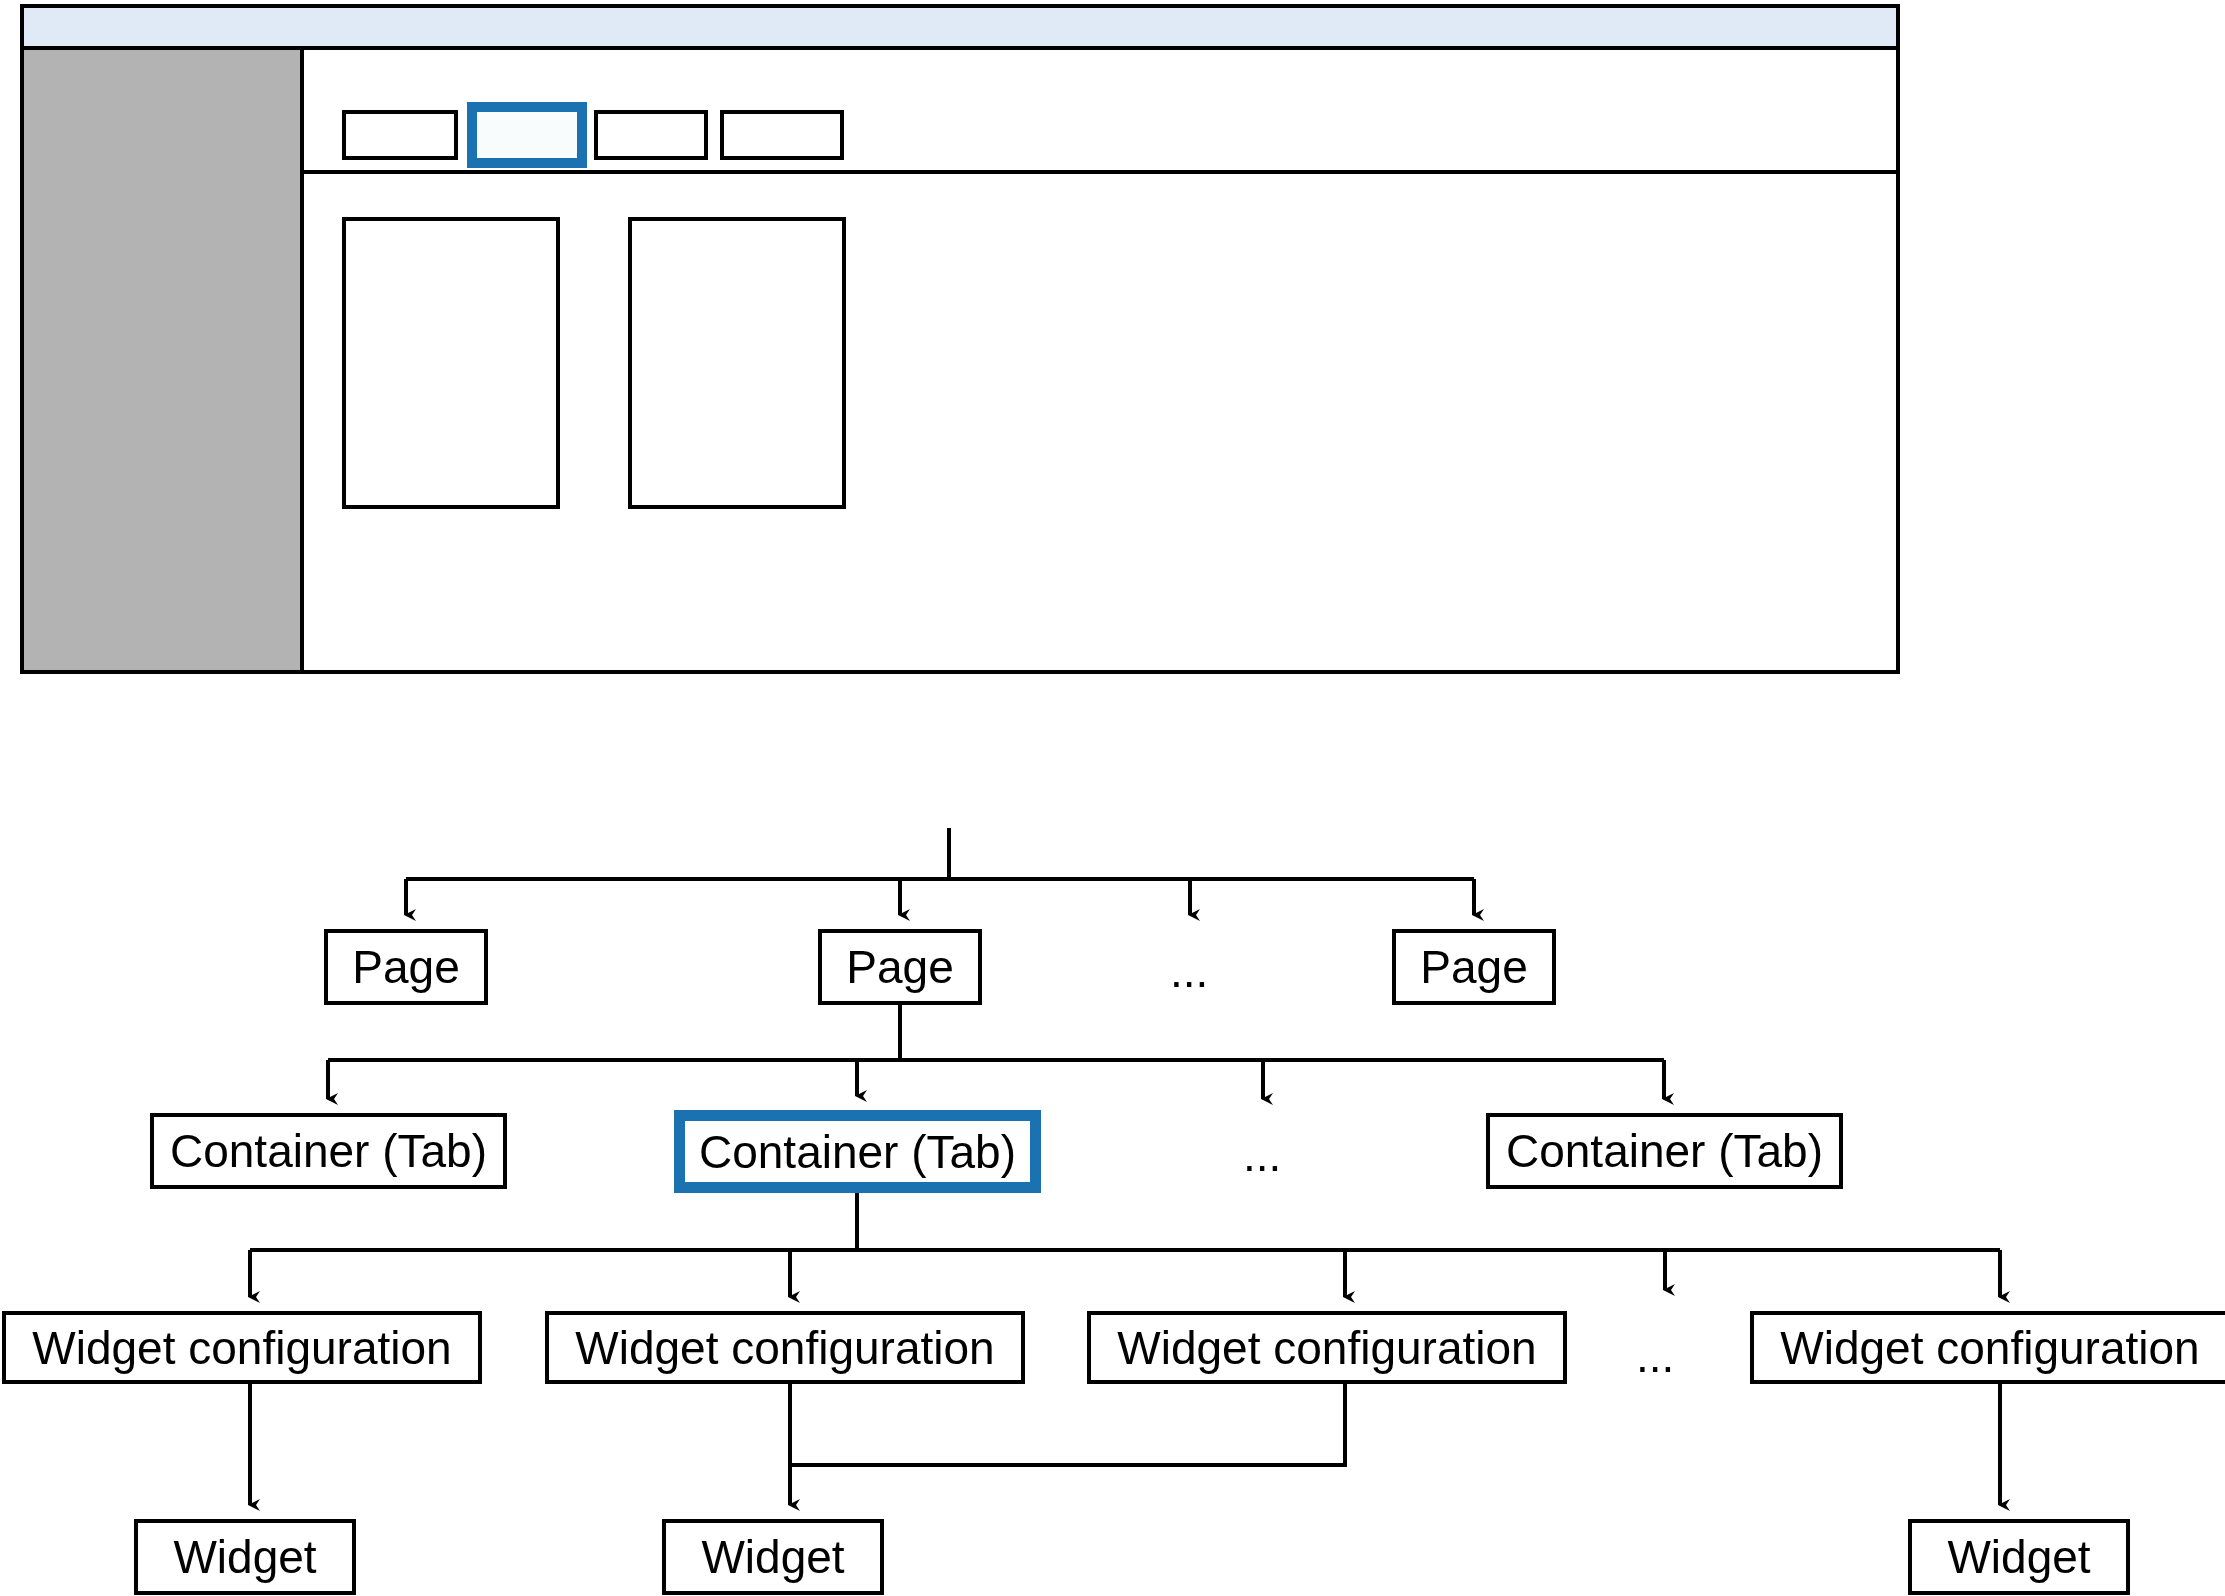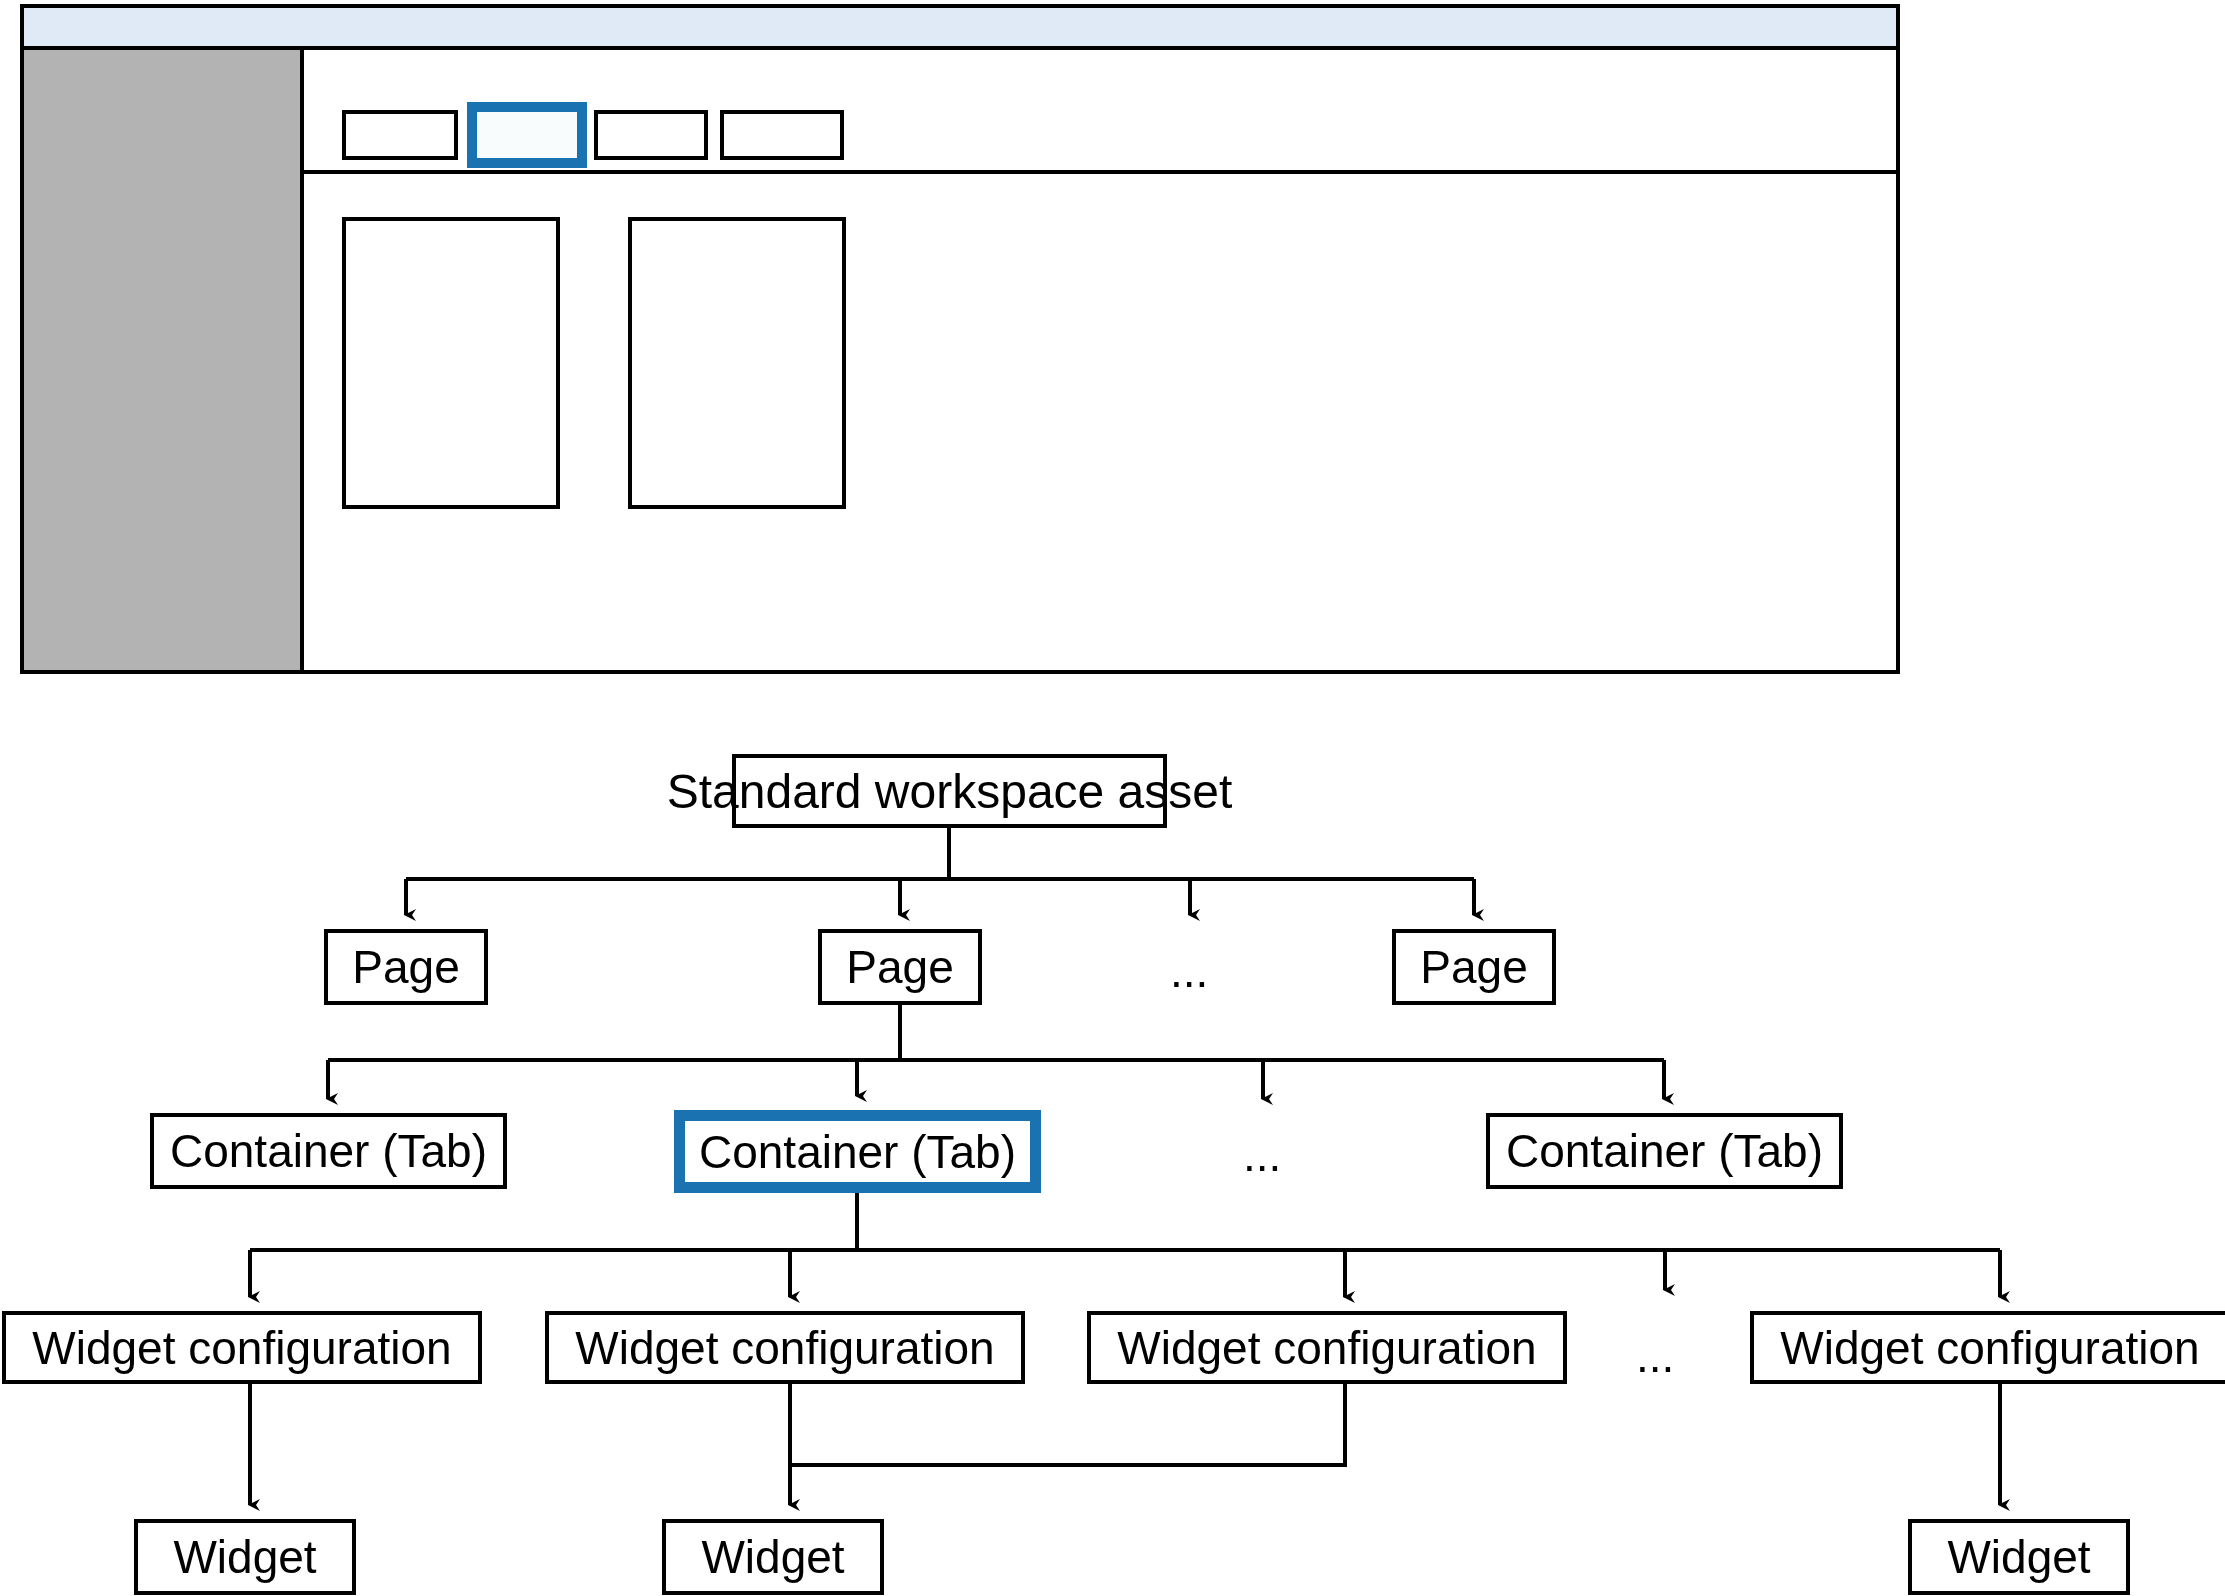--- a/index.html
+++ b/index.html
@@ -212,21 +212,20 @@
         <path d="M250,1384 L250,1505" marker-end="url(#ah)"></path>
 
         <path d="M790,1384 L790,1505" marker-end="url(#ah)"></path>
 
         <path d="M1345,1384 L1345,1465 L790,1465"></path>
 
         <path d="M2000,1384 L2000,1505" marker-end="url(#ah)"></path>
       </g>
     </svg>
 
-    <div class="node n-root">Standard workspace asset</div>
 
     <div class="node n-page1">Page</div>
     <div class="node n-page2">Page</div>
     <div class="ellipsis e-pages">...</div>
     <div class="node n-page3">Page</div>
 
     <div class="node n-cont1">Container (Tab)</div>
     <div class="node n-cont2 hl">Container (Tab)</div>
     <div class="ellipsis e-cont">...</div>
     <div class="node n-cont3">Container (Tab)</div>

